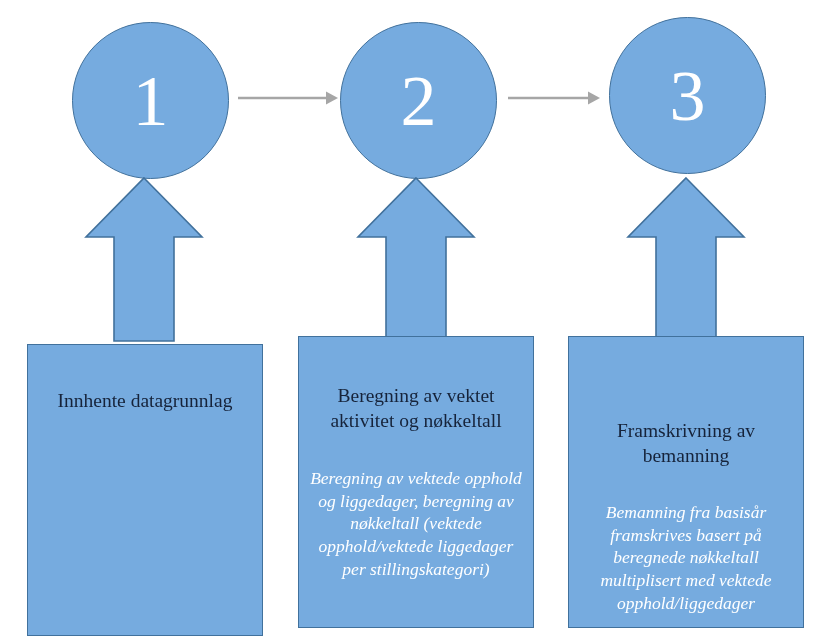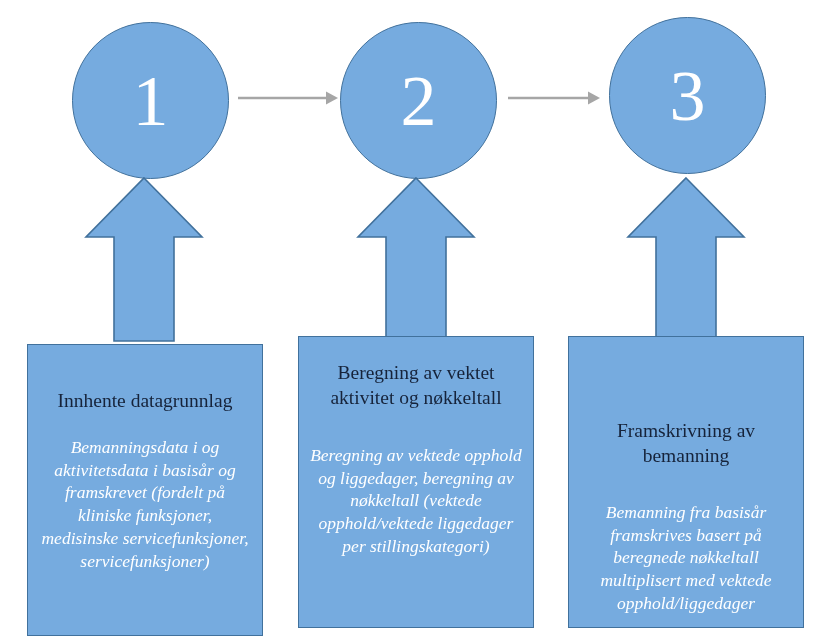--- a/index.html
+++ b/index.html
@@ -100,42 +100,41 @@
   </div>
 
   <div class="up-arrow" style="left:83px; top:176px; width:122px; height:166px;">
     <svg width="122" height="166" viewBox="0 0 122 166">
       <polygon points="61,2 119,61 91,61 91,165 31,165 31,61 3,61" fill="#76ABDF" stroke="#41719C" stroke-width="1.6" stroke-linejoin="miter"></polygon>
     </svg>
   </div>
 
   <div class="step-box" style="left:27px; top:344px; width:236px; height:292px;">
     <p class="box-title" style="margin-top:44px;">Innhente datagrunnlag</p>
-    <p class="box-body" style="margin-top:22px; max-width:210px;">Bemanningsdata i og aktivitetsdata i basisår og framskrevet (fordelt på kliniske funksjoner, medisinske servicefunksjoner, servicefunksjoner)</p>
   </div>
 
   <div class="step-circle" style="left:340px; top:22px; width:157px; height:157px;">
     <span class="num">2</span>
   </div>
 
   <div class="connector" style="left:508px; top:86px; width:92px;">
     <svg width="92" height="24" viewBox="0 0 92 24">
       <line x1="0" y1="12" x2="80" y2="12" stroke="#A6A6A6" stroke-width="2.4"></line>
       <polygon points="80,5.5 92,12 80,18.5" fill="#A6A6A6"></polygon>
     </svg>
   </div>
 
   <div class="up-arrow" style="left:355px; top:176px; width:122px; height:166px;">
     <svg width="122" height="166" viewBox="0 0 122 166">
       <polygon points="61,2 119,61 91,61 91,165 31,165 31,61 3,61" fill="#76ABDF" stroke="#41719C" stroke-width="1.6" stroke-linejoin="miter"></polygon>
     </svg>
   </div>
 
   <div class="step-box" style="left:298px; top:336px; width:236px; height:292px;">
-    <p class="box-title" style="margin-top:24px; max-width:200px;">Beregning av vektet aktivitet og nøkkeltall</p>
+    <p class="box-title" style="margin-top:47px; max-width:200px;">Beregning av vektet aktivitet og nøkkeltall</p>
     <p class="box-body" style="margin-top:33px; max-width:218px;">Beregning av vektede opphold og liggedager, beregning av nøkkeltall (vektede opphold/vektede liggedager per stillingskategori)</p>
   </div>
 
   <div class="step-circle" style="left:609px; top:17px; width:157px; height:157px;">
     <span class="num">3</span>
   </div>
 
   <div class="up-arrow" style="left:625px; top:176px; width:122px; height:166px;">
     <svg width="122" height="166" viewBox="0 0 122 166">
       <polygon points="61,2 119,61 91,61 91,165 31,165 31,61 3,61" fill="#76ABDF" stroke="#41719C" stroke-width="1.6" stroke-linejoin="miter"></polygon>

